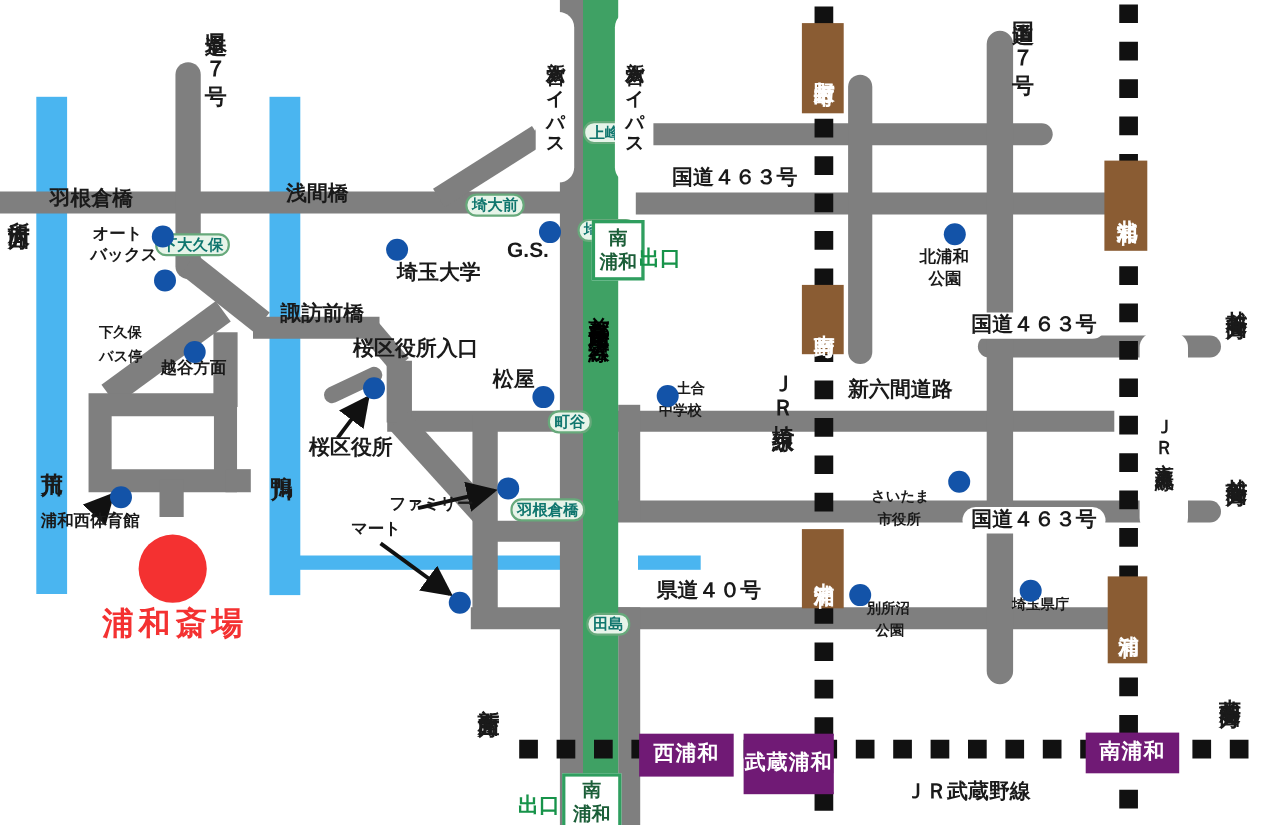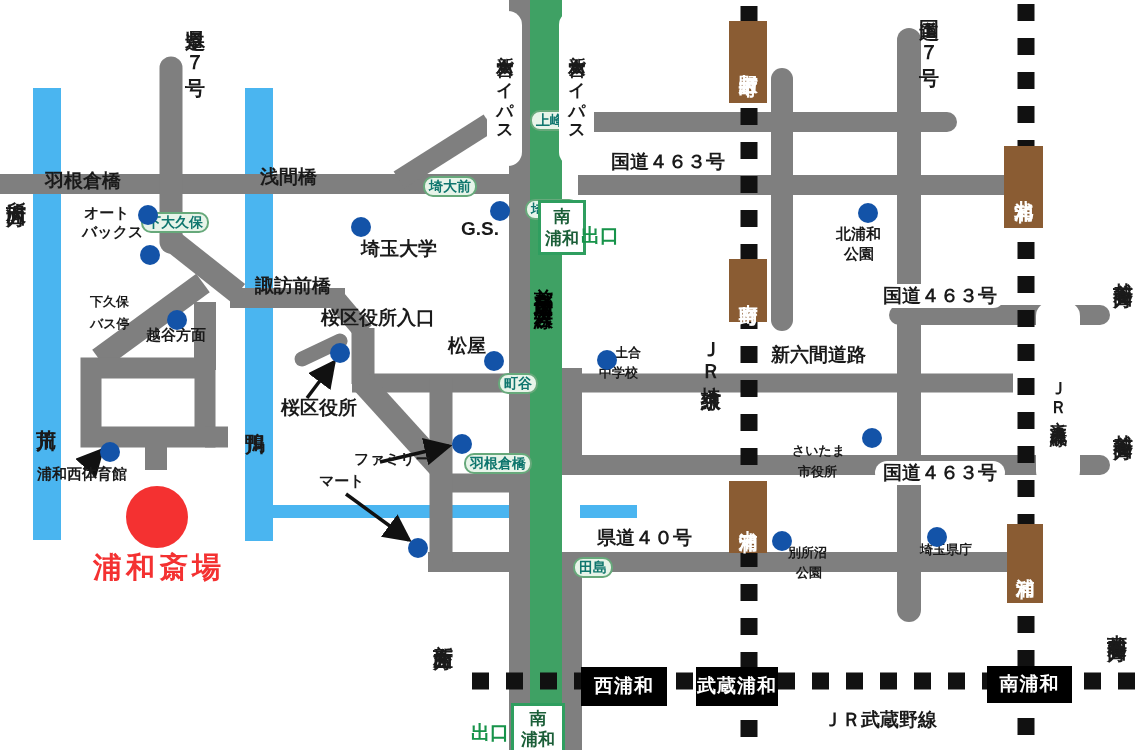--- a/index.html
+++ b/index.html
@@ -9,21 +9,21 @@
   .lbl{position:absolute;color:#1a1a1a;font-weight:600;white-space:pre-line;line-height:1.18;}
   .text{font-size:13px;margin-top:36px;}
   .text-sm{font-size:15px;}
   .text-lg{font-size:19px;}
   .text-v{writing-mode:vertical-rl;text-orientation:upright;font-size:20px;letter-spacing:2px;}
   .badge{background:#e7f4e9;border:2px solid #67a97b;border-radius:10px;font-size:14px;
          padding:0 4px;color:#0f766e;font-weight:600;white-space:nowrap;}
   .pill{background:#fff;border-radius:13px;font-size:19px;padding:1px 8px;white-space:nowrap;}
   .pill-v{background:#fff;border-radius:14px;writing-mode:vertical-rl;text-orientation:upright;
           font-size:17px;padding:5px 4px;letter-spacing:2px;display:flex;align-items:center;justify-content:center;}
-  .station-h{background:#000000;color:#fff;font-size:19px;display:flex;align-items:center;
+  .station-h{background:#701a75;color:#fff;font-size:19px;display:flex;align-items:center;
              justify-content:center;letter-spacing:1px;}
   .station-v{background:#8a5c33;color:#fff;writing-mode:vertical-rl;text-orientation:upright;
              font-size:19px;display:flex;align-items:center;justify-content:center;letter-spacing:2px;}
   .exit-box{background:#fff;border:3px solid #2f9e5f;color:#1b5e38;font-size:17px;font-weight:700;
             display:flex;align-items:center;justify-content:center;text-align:center;line-height:1.25;}
   .green-text{color:#17934a;font-size:19px;font-weight:800;}
   .red-title{color:#f43131;font-size:29px;font-weight:800;letter-spacing:4px;}
   .expwy-text{writing-mode:vertical-rl;text-orientation:upright;font-size:19px;color:#000;
               letter-spacing:3px;font-weight:600;}
   .dot{position:absolute;width:20px;height:20px;border-radius:50%;background:#1353a8;}
@@ -123,21 +123,21 @@
       <div class="lbl badge" style="left: 530px; top: 110px;">上峰</div>
       <div class="lbl pill-v" style="left: 487px; top: 11px; width: 27px; height: 145px;">新大宮バイパス</div>
       <div class="lbl pill-v" style="left: 559px; top: 11px; width: 27px; height: 145px;">新大宮バイパス</div>
       <div class="lbl expwy-text" style="left: 532px; top: 272px;">首都高速埼玉大宮線</div>
       <div class="lbl exit-box" style="left: 538px; top: 200px; width: 42px; height: 49px;">南
 浦和</div>
       <div class="lbl green-text" style="left: 581px; top: 225px;">出口</div>
       <div class="lbl text-lg" style="left: 611px; top: 151px;">国道４６３号</div>
       <div class="lbl text" style="left: 615px; top: 309px; text-align: right;">土合</div>
       <div class="lbl text" style="left: 599px; top: 329px;">中学校</div>
-      <div class="lbl badge" style="left: 533px; top: 557px; margin-left: 40px;">田島</div>
+      <div class="lbl badge" style="left: 533px; top: 557px;">田島</div>
       <div class="lbl text-lg" style="left: 597px; top: 527px; text-align: right;">県道４０号</div>
       <div class="lbl text-v" style="left: 431px; top: 629px;">新座方面</div>
       <div class="lbl green-text" style="left: 471px; top: 722px;">出口</div>
       <div class="lbl exit-box" style="left: 511px; top: 703px; width: 48px; height: 46px;">南
 浦和</div>
       <div class="lbl station-v" style="left: 729px; top: 21px; width: 38px; height: 82px;">与野本町</div>
       <div class="lbl station-v" style="left: 729px; top: 259px; width: 38px; height: 63px;">南与野</div>
       <div class="lbl station-v" style="left: 729px; top: 481px; width: 38px; height: 72px;">中浦和</div>
       <div class="lbl text-v" style="left: 699px; top: 327px;">ＪＲ埼京線</div>
       <div class="lbl text-lg" style="left: 771px; top: 344px;">新六間道路</div>
@@ -151,21 +151,21 @@
       <div class="lbl pill" style="left: 875px; top: 284px;">国道４６３号</div>
       <div class="lbl pill" style="left: 875px; top: 461px;">国道４６３号</div>
       <div class="lbl text" style="left: 920px; top: 506px;">埼玉県庁</div>
       <div class="lbl station-v" style="left: 1004px; top: 146px; width: 39px; height: 82px;">北浦和</div>
       <div class="lbl station-v" style="left: 1007px; top: 524px; width: 36px; height: 79px;">浦和</div>
       <div class="lbl pill-v" style="left: 1036px; top: 302px; width: 36px; height: 173px;">ＪＲ京浜東北線</div>
       <div class="lbl text-v" style="left: 1111px; top: 267px;">越谷方面</div>
       <div class="lbl text-v" style="left: 1111px; top: 419px;">越谷方面</div>
       <div class="lbl text-v" style="left: 1105px; top: 619px;">南越谷方面</div>
       <div class="lbl station-h" style="left: 581px; top: 667px; width: 86px; height: 39px;">西浦和</div>
-      <div class="lbl station-h" style="left: 696px; top: 667px; width: 82px; height: 39px;">武蔵浦和</div>
+      <div class="lbl station-h" style="left: 676px; top: 667px; width: 82px; height: 55px;">武蔵浦和</div>
       <div class="lbl station-h" style="left: 987px; top: 666px; width: 85px; height: 37px;">南浦和</div>
       <div class="lbl text-lg" style="left: 823px; top: 709px;">ＪＲ武蔵野線</div>
     </div>
   <div id="dots">
       <div class="dot" style="left: 138px; top: 205px;"></div>
       <div class="dot" style="left: 140px; top: 245px;"></div>
       <div class="dot" style="left: 167px; top: 310px;"></div>
       <div class="dot" style="left: 100px; top: 442px;"></div>
       <div class="dot" style="left: 330px; top: 343px;"></div>
       <div class="dot" style="left: 351px; top: 217px;"></div>

